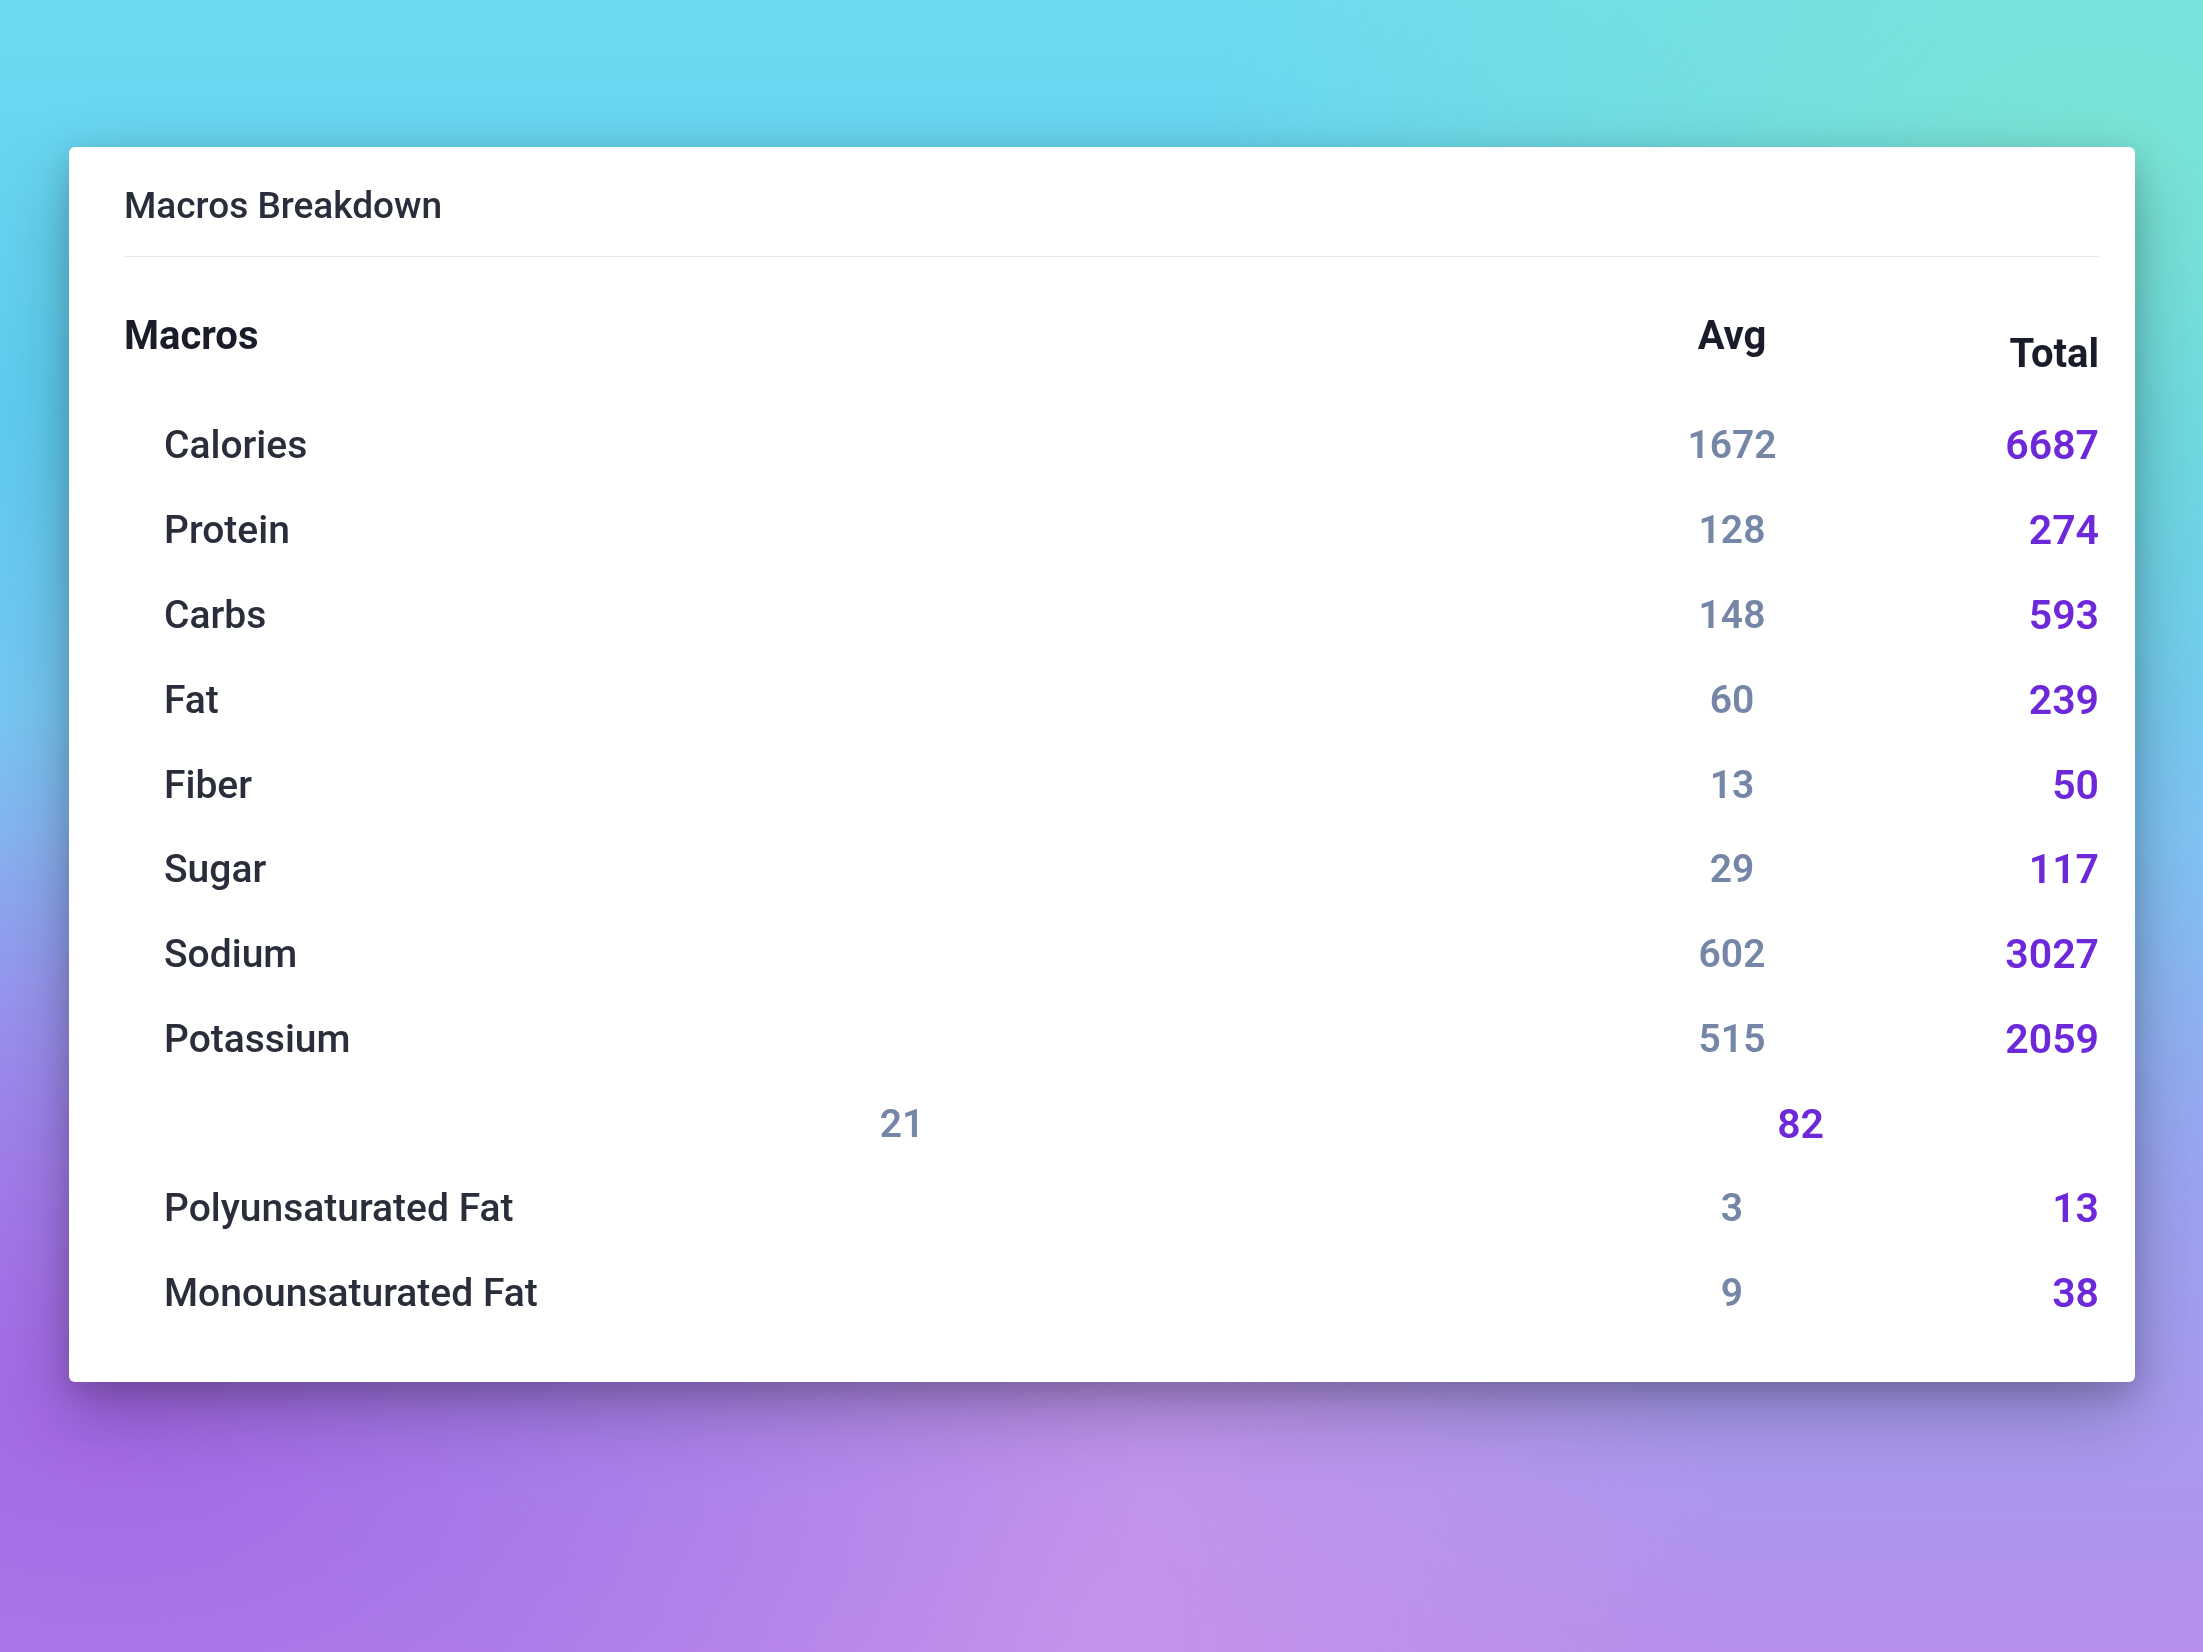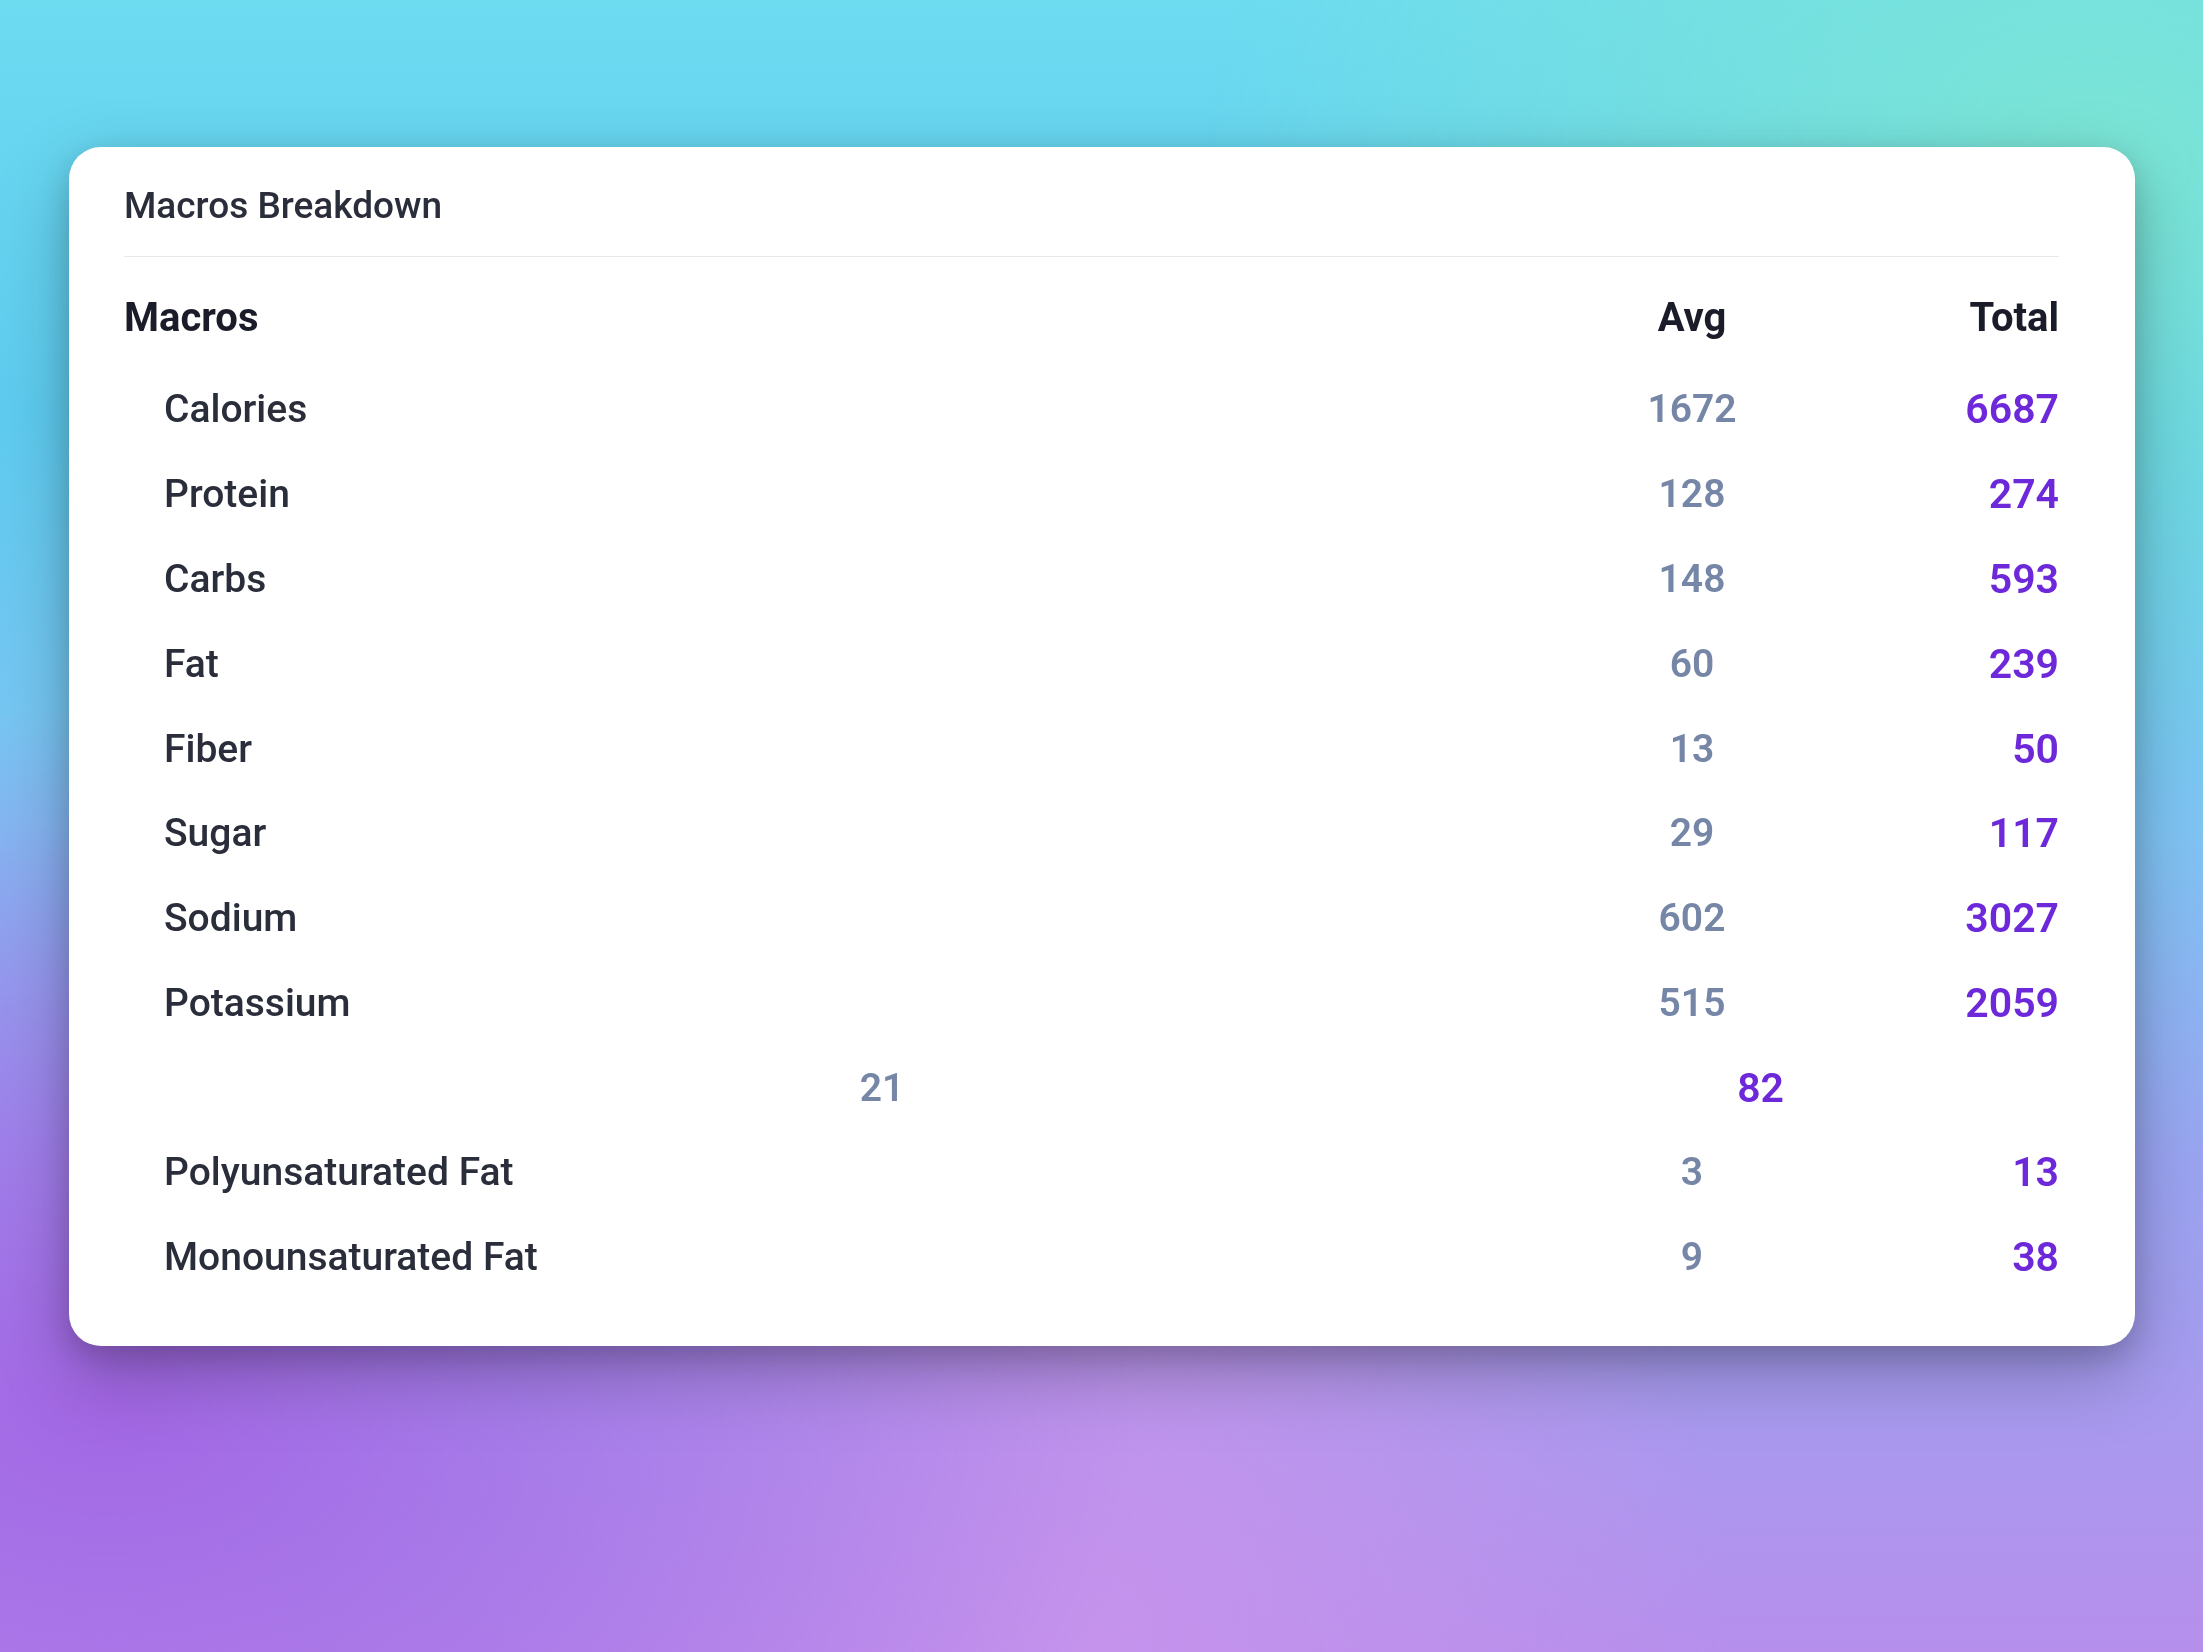--- a/index.html
+++ b/index.html
@@ -13,23 +13,23 @@
       height: 1653px;
       background: linear-gradient(135deg, #6ddbf0 0%, #5eccf0 15%, #73d9ef 30%, #8fb5f5 50%, #a886ea 70%, #b88deb 85%, #8ee0e8 100%);
       background-image: radial-gradient(ellipse at 5% 85%, #a367e5 0%, transparent 35%),
                         radial-gradient(ellipse at 95% 10%, #7be5d5 0%, transparent 30%),
                         radial-gradient(ellipse at 50% 100%, #c593ec 0%, transparent 40%),
                         linear-gradient(180deg, #6ddbf0 0%, #5eccf0 25%, #7fc5f4 50%, #9aa5f2 70%, #b68fec 100%);
       padding: 147px 69px 0 69px;
     }
     .card {
       background: #ffffff;
-      border-radius: 32px;
+      border-radius: 6px;
       box-shadow: 0 27.5px 73px rgba(0, 0, 0, 0.25), 0 9.2px 27.5px rgba(0, 0, 0, 0.15);
-      padding: 37px 76px 46px 55px;
+      padding: 37px 36px 46px 55px;
       width: 100%;
     }
     .card-title {
       font-size: 37px;
       font-weight: 500;
       color: #2a2d3a;
       padding-bottom: 29px;
       border-bottom: 0.9px solid #e8e8ec;
       margin-bottom: 11px;
     }
@@ -45,20 +45,21 @@
       color: #1a1d29;
     }
     .header-macro {
       text-align: left;
     }
     .header-avg {
       text-align: center;
     }
     .header-total {
       text-align: right;
+      margin-top: 36px;
     }
     .table-body {
       display: flex;
       flex-direction: column;
     }
     .table-row {
       display: grid;
       grid-template-columns: 1fr 184px 275px;
       padding: 18.4px 0;
       align-items: center;

